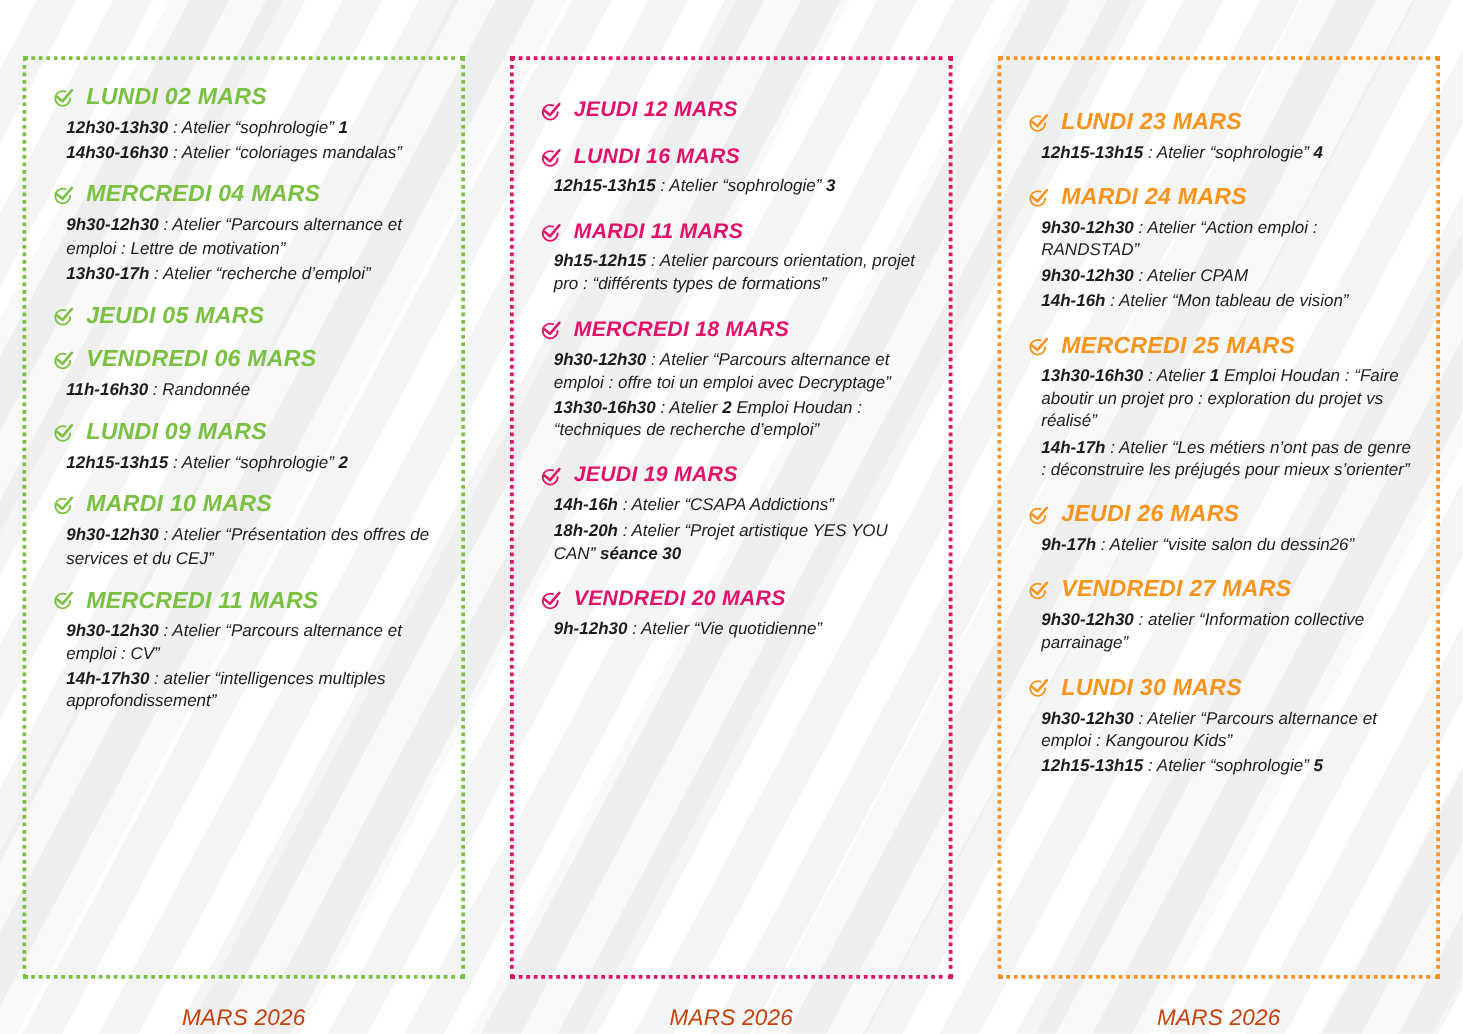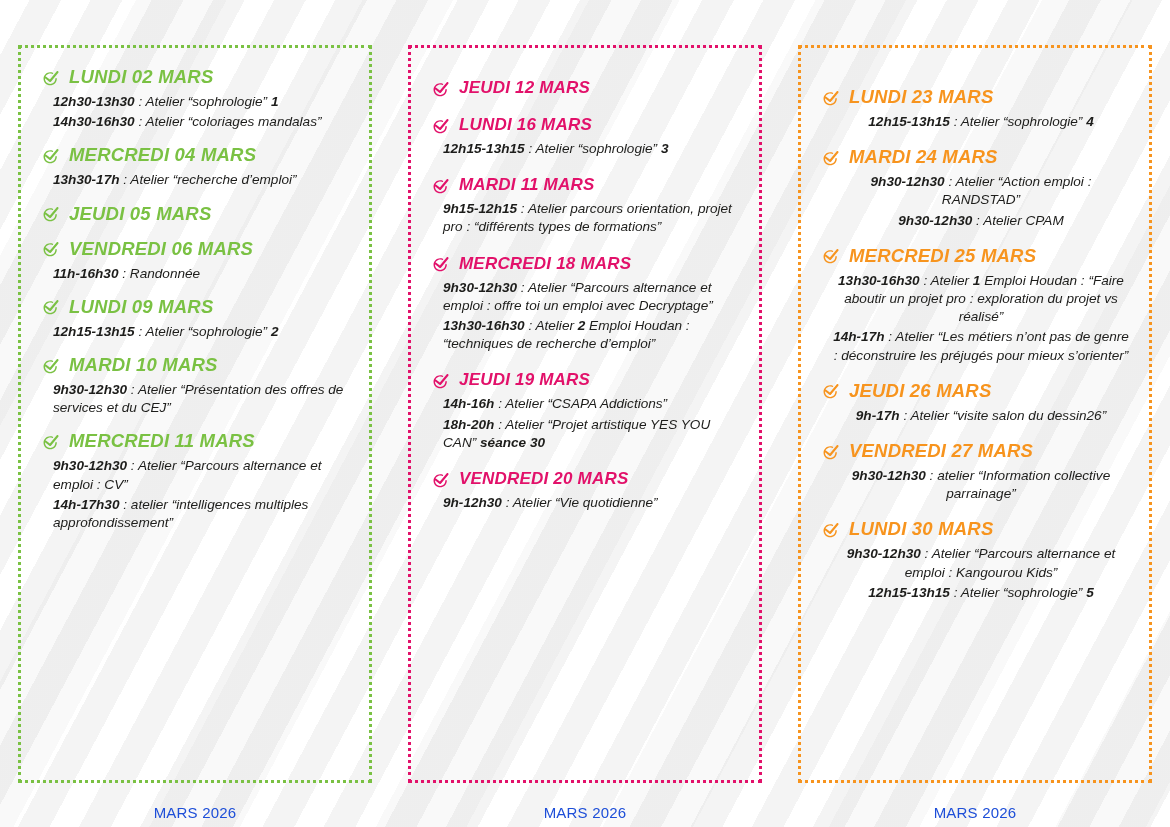--- a/index.html
+++ b/index.html
@@ -63,22 +63,23 @@
     padding: 18px 20px 22px 20px;
     height: 738px;
     overflow: hidden;
   }
   .col-green .col-box { border-color: #7ac143; }
   .col-pink  .col-box { border-color: #e2116a; }
   .col-orange .col-box { border-color: #f7941e; }
 
   .footer {
     text-align: center;
-    font-size: 15px;
-    color: #1d4ed8;
+    font-style: italic;
+    font-size: 18px;
+    color: #c2410c;
     margin-top: 21px;
     letter-spacing: 0.2px;
   }
 
   .day {
     margin-bottom: 13px;
   }
   .day-head {
     display: flex;
     align-items: center;
@@ -113,21 +114,21 @@
     margin-bottom: 2px;
   }
   .event b {
     font-weight: bold;
     font-style: italic;
   }
 
   
   .col-pink .day { margin-bottom: 17px; }
   .col-pink .day-title { font-size: 17px; }
-  .col-orange .day { margin-bottom: 15px; text-align: center; }
+  .col-orange .day { margin-bottom: 15px; }
 
   .col-pink .col-box { padding-top: 30px; }
   .col-orange .col-box { padding-top: 38px; }
 </style>
 </head>
 <body>
 
 <div class="bg-stripes"></div>
 
 <div class="page">
@@ -149,20 +150,21 @@
         </div>
         <div class="day">
           <div class="day-head">
             <span class="check-icon"><svg width="19" height="19" viewBox="0 0 24 24">
                 <path d="M21.5 4.2c-0.6-0.5-1.3-0.3-1.8 0.3L11.2 14.6 6.6 10.9c-0.6-0.5-1.4-0.4-1.8 0.2-0.5 0.6-0.4 1.4 0.2 1.9l5.6 4.5c0.6 0.5 1.4 0.4 1.9-0.2l9.4-11.3c0.5-0.6 0.4-1.4-0.4-1.8z" fill="#7ac143"></path>
                 <path d="M19 12.6c-0.5 0-0.9 0.4-0.9 0.9v0.1c0 3.6-2.9 6.5-6.5 6.5S5.1 17.2 5.1 13.6 8 7.1 11.6 7.1c0.9 0 1.8 0.2 2.6 0.5 0.5 0.2 1-0.1 1.2-0.5 0.2-0.5-0.1-1-0.5-1.2-1-0.4-2.1-0.6-3.3-0.6C7 5.3 3.2 9 3.2 13.6s3.8 8.3 8.4 8.3 8.4-3.7 8.4-8.3v-0.1c0-0.5-0.4-0.9-1-0.9z" fill="#7ac143"></path>
               </svg></span>
             <span class="day-title">MERCREDI 04 MARS</span>
           </div>
           <div class="events">
+            <div class="event"><b>9h30-12h30</b> : Atelier “Parcours alternance et emploi : Lettre de motivation”</div>
             <div class="event"><b>13h30-17h</b> : Atelier “recherche d’emploi”</div>
           </div>
         </div>
         <div class="day">
           <div class="day-head">
             <span class="check-icon"><svg width="19" height="19" viewBox="0 0 24 24">
                 <path d="M21.5 4.2c-0.6-0.5-1.3-0.3-1.8 0.3L11.2 14.6 6.6 10.9c-0.6-0.5-1.4-0.4-1.8 0.2-0.5 0.6-0.4 1.4 0.2 1.9l5.6 4.5c0.6 0.5 1.4 0.4 1.9-0.2l9.4-11.3c0.5-0.6 0.4-1.4-0.4-1.8z" fill="#7ac143"></path>
                 <path d="M19 12.6c-0.5 0-0.9 0.4-0.9 0.9v0.1c0 3.6-2.9 6.5-6.5 6.5S5.1 17.2 5.1 13.6 8 7.1 11.6 7.1c0.9 0 1.8 0.2 2.6 0.5 0.5 0.2 1-0.1 1.2-0.5 0.2-0.5-0.1-1-0.5-1.2-1-0.4-2.1-0.6-3.3-0.6C7 5.3 3.2 9 3.2 13.6s3.8 8.3 8.4 8.3 8.4-3.7 8.4-8.3v-0.1c0-0.5-0.4-0.9-1-0.9z" fill="#7ac143"></path>
               </svg></span>
             <span class="day-title">JEUDI 05 MARS</span>
@@ -316,20 +318,21 @@
           <div class="day-head">
             <span class="check-icon"><svg width="19" height="19" viewBox="0 0 24 24">
                 <path d="M21.5 4.2c-0.6-0.5-1.3-0.3-1.8 0.3L11.2 14.6 6.6 10.9c-0.6-0.5-1.4-0.4-1.8 0.2-0.5 0.6-0.4 1.4 0.2 1.9l5.6 4.5c0.6 0.5 1.4 0.4 1.9-0.2l9.4-11.3c0.5-0.6 0.4-1.4-0.4-1.8z" fill="#f7941e"></path>
                 <path d="M19 12.6c-0.5 0-0.9 0.4-0.9 0.9v0.1c0 3.6-2.9 6.5-6.5 6.5S5.1 17.2 5.1 13.6 8 7.1 11.6 7.1c0.9 0 1.8 0.2 2.6 0.5 0.5 0.2 1-0.1 1.2-0.5 0.2-0.5-0.1-1-0.5-1.2-1-0.4-2.1-0.6-3.3-0.6C7 5.3 3.2 9 3.2 13.6s3.8 8.3 8.4 8.3 8.4-3.7 8.4-8.3v-0.1c0-0.5-0.4-0.9-1-0.9z" fill="#f7941e"></path>
               </svg></span>
             <span class="day-title">MARDI 24 MARS</span>
           </div>
           <div class="events">
             <div class="event"><b>9h30-12h30</b> : Atelier “Action emploi : RANDSTAD”</div>
             <div class="event"><b>9h30-12h30</b> : Atelier CPAM</div>
+            <div class="event"><b>14h-16h</b> : Atelier “Mon tableau de vision”</div>
           </div>
         </div>
         <div class="day">
           <div class="day-head">
             <span class="check-icon"><svg width="19" height="19" viewBox="0 0 24 24">
                 <path d="M21.5 4.2c-0.6-0.5-1.3-0.3-1.8 0.3L11.2 14.6 6.6 10.9c-0.6-0.5-1.4-0.4-1.8 0.2-0.5 0.6-0.4 1.4 0.2 1.9l5.6 4.5c0.6 0.5 1.4 0.4 1.9-0.2l9.4-11.3c0.5-0.6 0.4-1.4-0.4-1.8z" fill="#f7941e"></path>
                 <path d="M19 12.6c-0.5 0-0.9 0.4-0.9 0.9v0.1c0 3.6-2.9 6.5-6.5 6.5S5.1 17.2 5.1 13.6 8 7.1 11.6 7.1c0.9 0 1.8 0.2 2.6 0.5 0.5 0.2 1-0.1 1.2-0.5 0.2-0.5-0.1-1-0.5-1.2-1-0.4-2.1-0.6-3.3-0.6C7 5.3 3.2 9 3.2 13.6s3.8 8.3 8.4 8.3 8.4-3.7 8.4-8.3v-0.1c0-0.5-0.4-0.9-1-0.9z" fill="#f7941e"></path>
               </svg></span>
             <span class="day-title">MERCREDI 25 MARS</span>
           </div>

